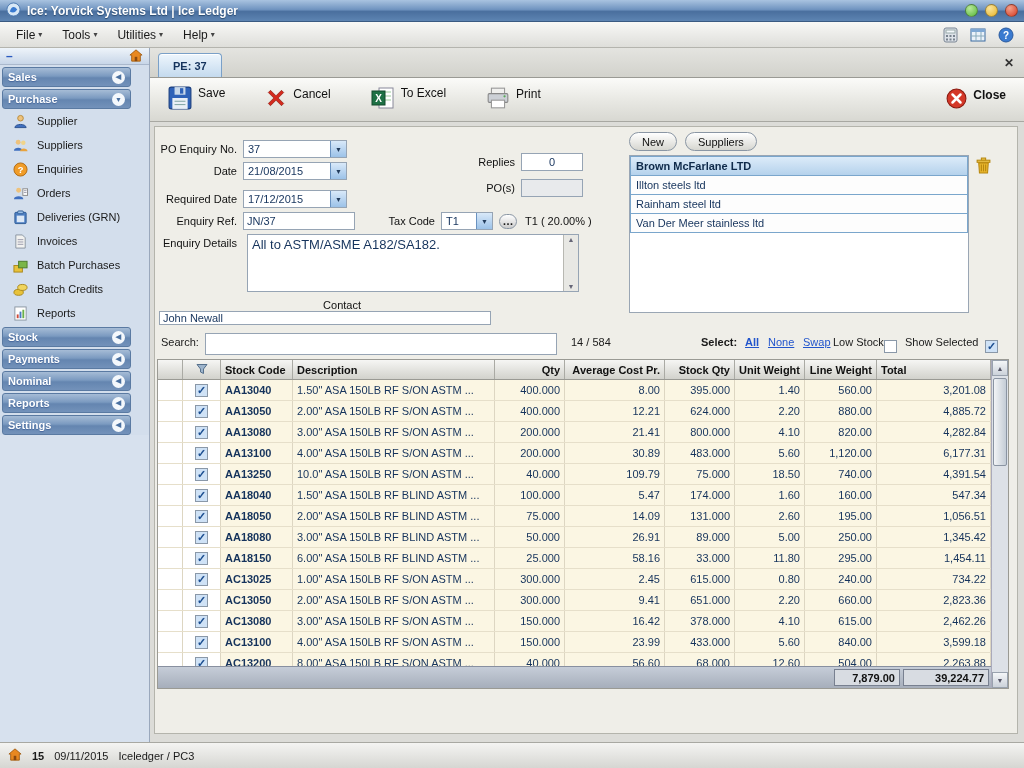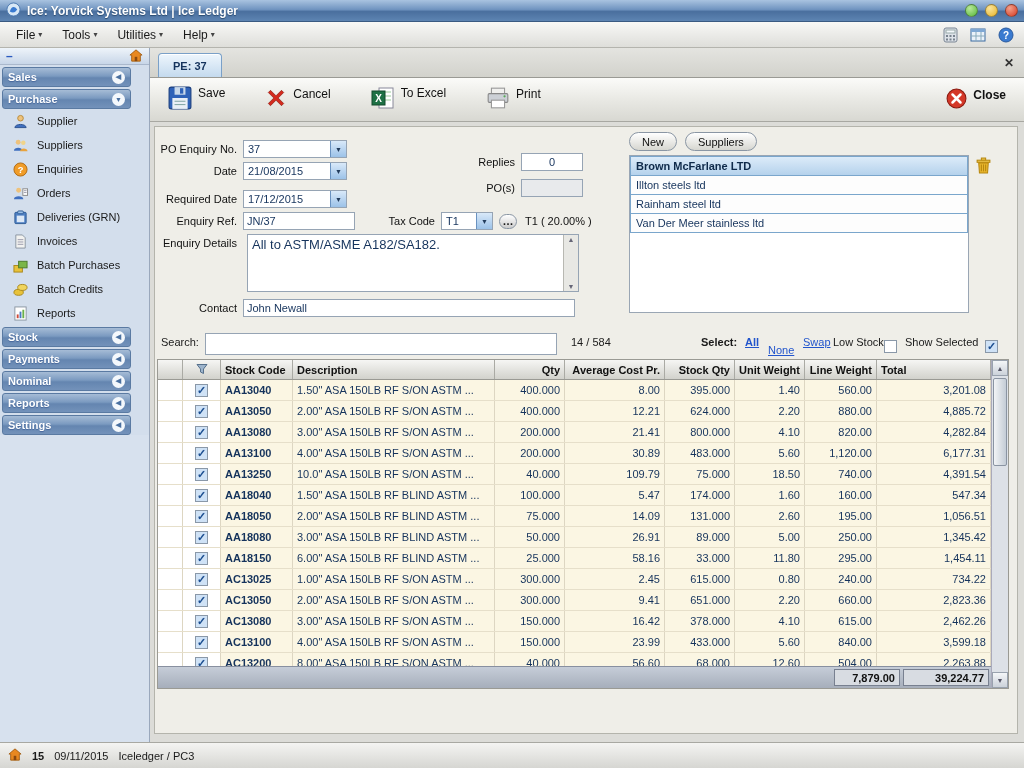--- a/index.html
+++ b/index.html
@@ -439,21 +439,21 @@
         <div class="frow" style="top:107px; left:4px;">
           <span class="flabel">Enquiry Details</span>
         </div>
         <div class="ta-wrap" style="left:92px; top:107px; width:332px; height:58px;">
           <textarea style="">All to ASTM/ASME A182/SA182.</textarea>
           <div class="mini-scroll">
               <span>▲</span>
               <span>▼</span>
             </div>
         </div>
-        <div class="frow" style="top:172px; left:4px;">
+        <div class="frow" style="top:172px; left:4px;flex-direction:column;">
           <span class="flabel">Contact</span>
           <input class="ti" style="width: 332px;" value="John Newall">
         </div>
 
         <div class="frow" style="top:26px; left:300px;">
           <span class="flabel" style="width:66px;">Replies</span>
           <input class="ti" style="width: 62px; text-align: center;" value="0">
         </div>
         <div class="frow" style="top:52px; left:300px;">
           <span class="flabel" style="width:66px;">PO(s)</span>
@@ -497,21 +497,21 @@
               <line x1="10" y1="7" x2="10" y2="13.5" stroke="#b8880f"></line>
             </svg>
         </span>
 
         <div class="search-row">
           <span class="sr-el" style="left:6px;">Search:</span>
           <input class="ti sr-el" style="left: 50px; width: 352px; top: 2px;" value="">
           <span class="sr-el" style="left:416px;">14 / 584</span>
           <span class="sr-el" style="left:546px; font-weight:bold;">Select:</span>
           <span class="sr-el link" style="left:590px;font-weight:bold;">All</span>
-          <span class="sr-el link" style="left:613px;margin-top:8px;">None</span>
+          <span class="sr-el link" style="left:613px;">None</span>
           <span class="sr-el link" style="left:648px;">Swap</span>
           <span class="sr-el" style="left:678px;">Low Stock</span>
           <span class="sr-el" style="left:729px; top:4px;">
               <span class="chk"></span>
             </span>
           <span class="sr-el" style="left:750px;">Show Selected</span>
           <span class="sr-el" style="left:830px; top:4px;">
               <span class="chk on">✓</span>
             </span>
         </div>

